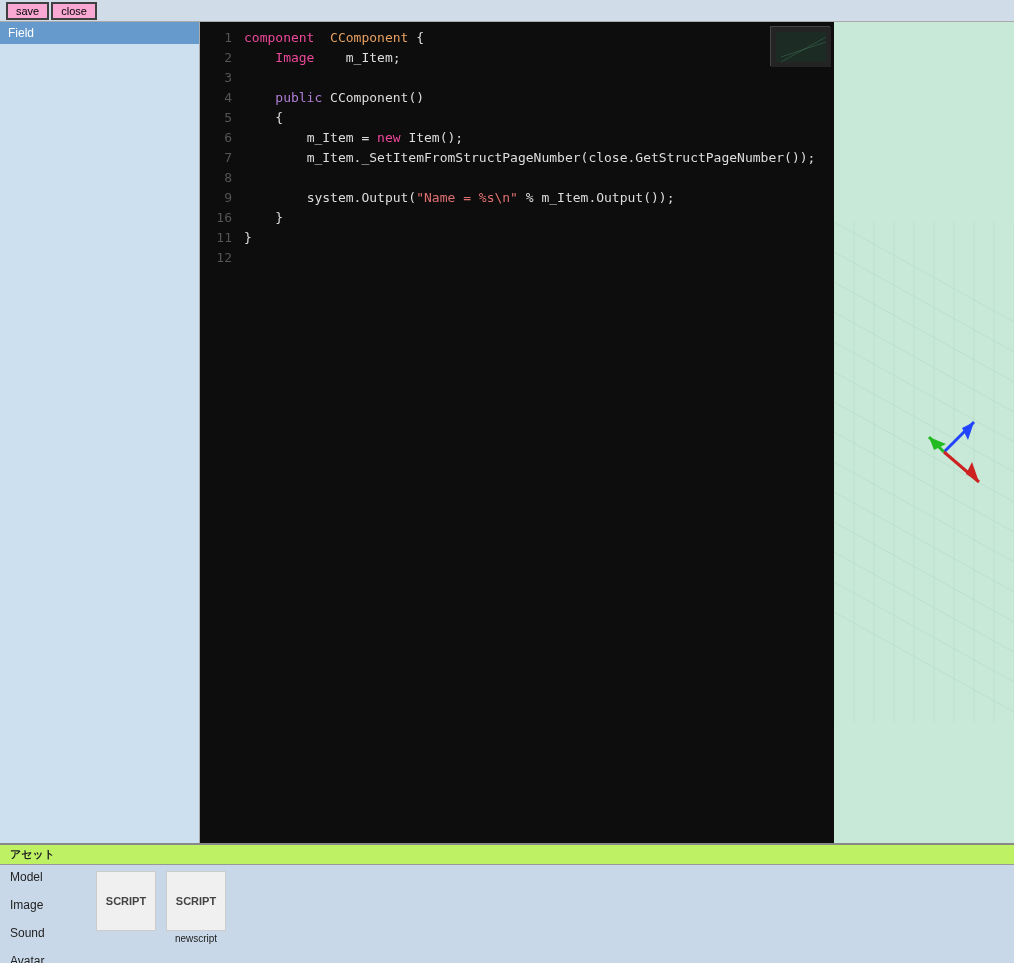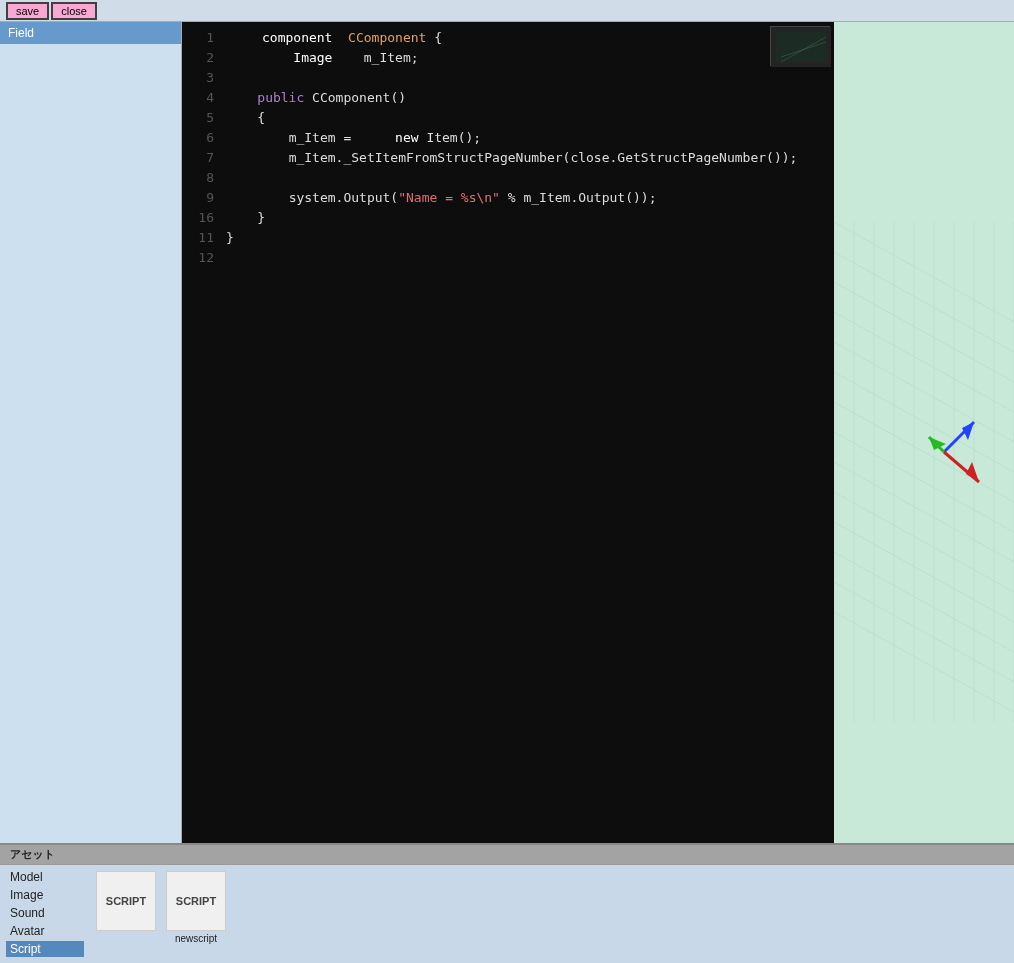--- a/index.html
+++ b/index.html
@@ -36,21 +36,21 @@
     }
 
     
     .main-area {
       display: flex;
       height: calc(963px - 22px - 120px); 
     }
 
     
     .left-sidebar {
-      width: 182px;
+      width: 200px;
       background: #cce0f0;
       border-right: 1px solid #aaa;
       display: flex;
       flex-direction: column;
     }
     .sidebar-item {
       padding: 4px 8px;
       font-size: 12px;
       color: #222;
       cursor: pointer;
@@ -86,21 +86,21 @@
     }
     .code-content {
       flex: 1;
       padding: 6px 8px;
       font-family: monospace;
       font-size: 13px;
       line-height: 20px;
       color: #ddd;
       white-space: pre;
     }
-    .kw-blue { color: #ffffff; margin-left: 36px; }
+    .kw-blue { color: #ec4899; }
     .kw-purple { color: #b07fd4; }
     .kw-orange { color: #e8a060; }
     .kw-string { color: #e07070; }
     .kw-white { color: #ddd; }
 
     
     .viewport-area {
       width: 180px;
       background: #c8e8d8;
       position: relative;
@@ -112,36 +112,36 @@
       height: 120px;
       background: #c8d8e8;
       border-top: 2px solid #888;
       display: flex;
       flex-direction: column;
     }
     .bottom-tabs {
       display: flex;
       align-items: center;
       height: 20px;
-      background: #a3a3a3;
+      background: #bef264;
       border-bottom: 1px solid #999;
       padding: 0 4px;
       font-size: 11px;
     }
     .bottom-tab-label {
       font-weight: bold;
       color: #222;
       padding: 0 6px;
     }
     .asset-nav {
       display: flex;
       flex-direction: column;
       width: 90px;
       padding: 4px 6px;
-      gap: 2px;
+      gap: 12px;
     }
     .asset-nav-item {
       font-size: 12px;
       color: #222;
       cursor: pointer;
       padding: 1px 4px;
     }
     .asset-nav-item.selected {
       background: #5588bb;
       color: #fff;

